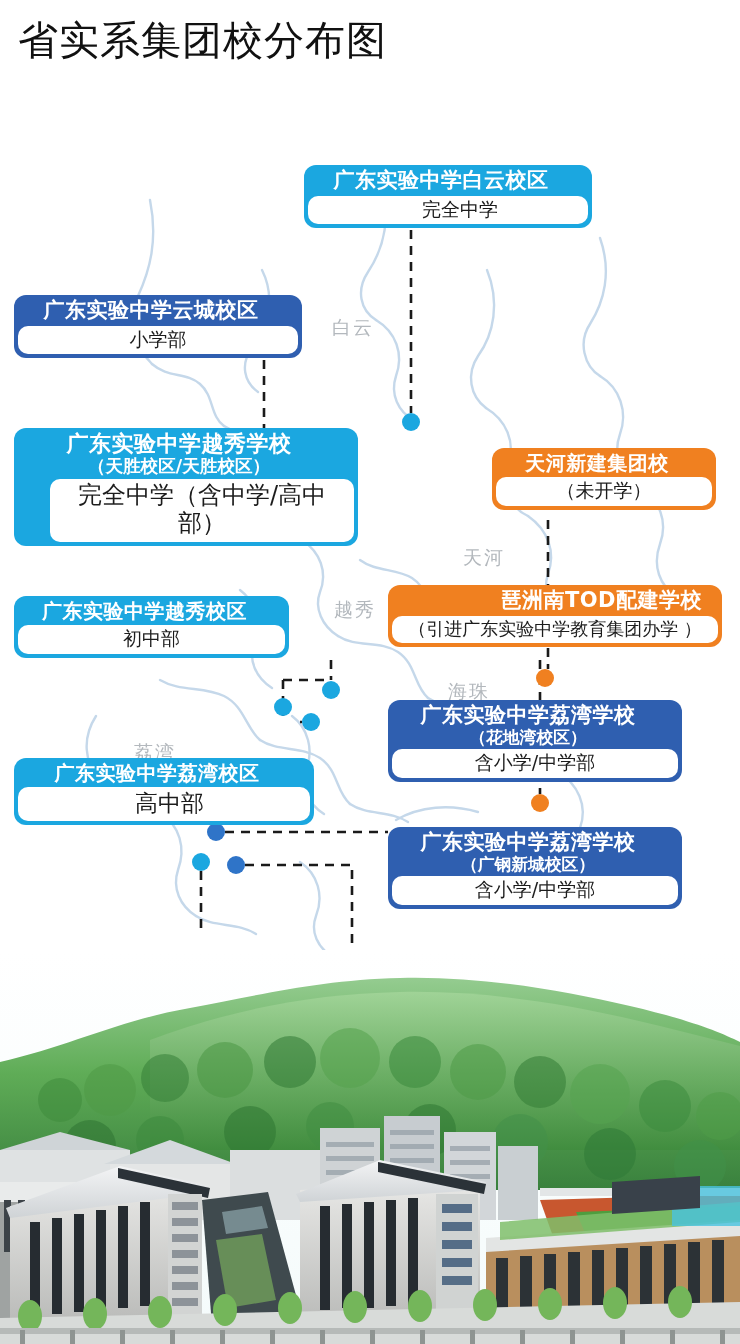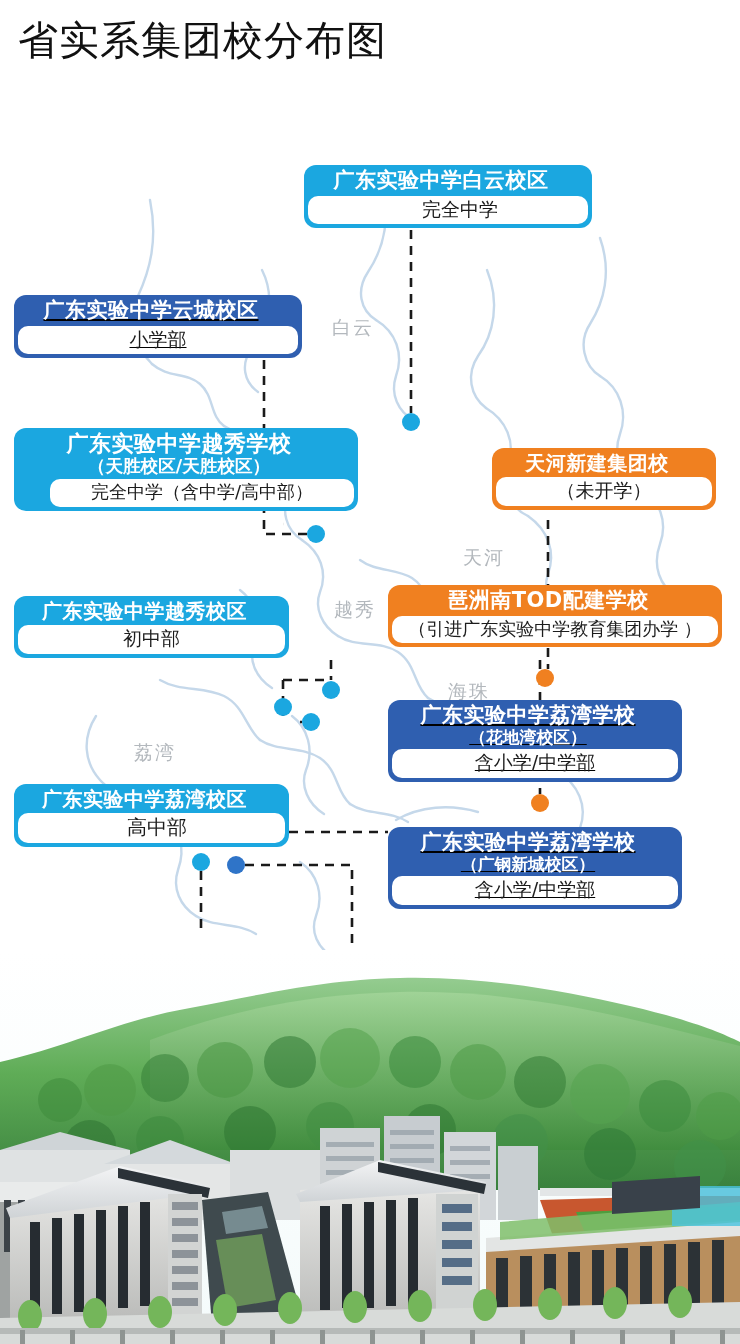--- a/index.html
+++ b/index.html
@@ -52,21 +52,21 @@
   .box .body{
     background:#ffffff;border-radius:10px;
     margin:0 4px 4px 4px;text-align:center;
     color:#1c1c1c;font-weight:normal;
     font-family:"DejaVu Sans","Liberation Sans",sans-serif;
     padding:3px 4px 4px 4px;line-height:1.15;
   }
 
   
   .box.cyan{background:#1ba7e0;}
-  .box.blue{background:#2f5fb0;text-decoration:underline;}
+  .box.blue{background:#2f5fb0;}
   .box.orange{background:#f08020;}
 
   
   .photo{position:absolute;left:0;top:950px;width:740px;height:394px;overflow:hidden;background:#ffffff;}
   .photo svg{display:block;width:740px;height:394px;}
 </style>
 </head>
 <body>
 
 <div id="root">
@@ -170,57 +170,57 @@
       <span>广东实验中学云城校区</span>
     </div>
     <div class="body" style="font-size:19px;">小学部</div>
   </div>
 
   <div class="box cyan" style="left:14px;top:428px;width:344px;">
     <div class="head" style="font-size:22px;">
       <span>广东实验中学越秀学校</span>
       <span class="sub">（天胜校区/天胜校区）</span>
     </div>
-    <div class="body" style="font-size:18px;margin-left:36px;">完全中学（含中学/高中部）</div>
+    <div class="body" style="font-size:24px;margin-left:36px;">完全中学（含中学/高中部）</div>
   </div>
 
   <div class="box cyan" style="left:14px;top:596px;width:275px;">
     <div class="head" style="font-size:20px;">
       <span>广东实验中学越秀校区</span>
     </div>
     <div class="body" style="font-size:19px;">初中部</div>
   </div>
 
   <div class="box orange" style="left:492px;top:448px;width:224px;">
     <div class="head" style="font-size:20px;">
       <span>天河新建集团校</span>
     </div>
     <div class="body" style="font-size:19px;">（未开学）</div>
   </div>
 
   <div class="box orange" style="left:388px;top:585px;width:334px;">
-    <div class="head" style="font-size:21px;">
+    <div class="head" style="font-size:21px;text-align:right;">
       <span>琶洲南TOD配建学校</span>
     </div>
     <div class="body" style="font-size:18px;">（引进广东实验中学教育集团办学 ）</div>
   </div>
 
   <div class="box blue" style="left:388px;top:700px;width:294px;">
     <div class="head" style="font-size:21px;">
       <span>广东实验中学荔湾学校</span>
       <span class="sub">（花地湾校区）</span>
     </div>
     <div class="body" style="font-size:19px;">含小学/中学部</div>
   </div>
 
-  <div class="box cyan" style="left:14px;top:784px;width:275px;">
+  <div class="box cyan" style="left:14px;top:758px;width:300px;">
     <div class="head" style="font-size:20px;">
       <span>广东实验中学荔湾校区</span>
     </div>
-    <div class="body" style="font-size:20px;padding-left:15px;">高中部</div>
+    <div class="body" style="font-size:23px;padding-left:15px;">高中部</div>
   </div>
 
   <div class="box blue" style="left:388px;top:827px;width:294px;">
     <div class="head" style="font-size:21px;">
       <span>广东实验中学荔湾学校</span>
       <span class="sub">（广钢新城校区）</span>
     </div>
     <div class="body" style="font-size:19px;">含小学/中学部</div>
   </div>
 

